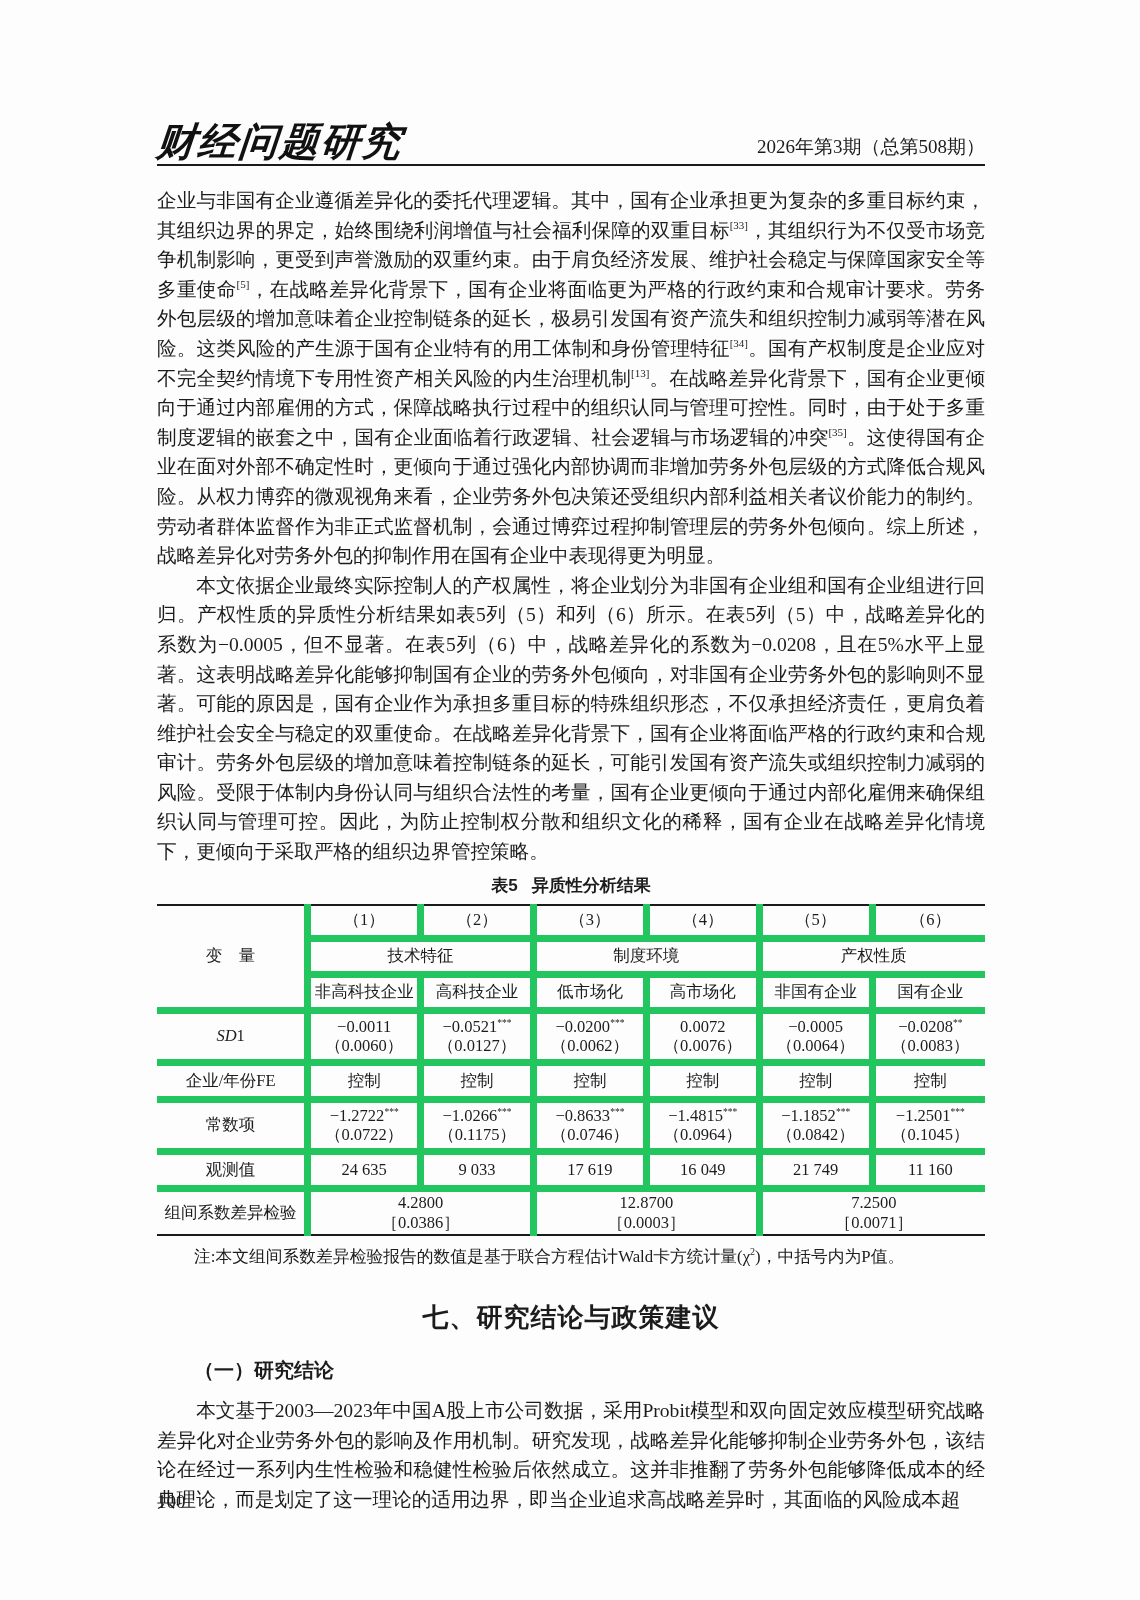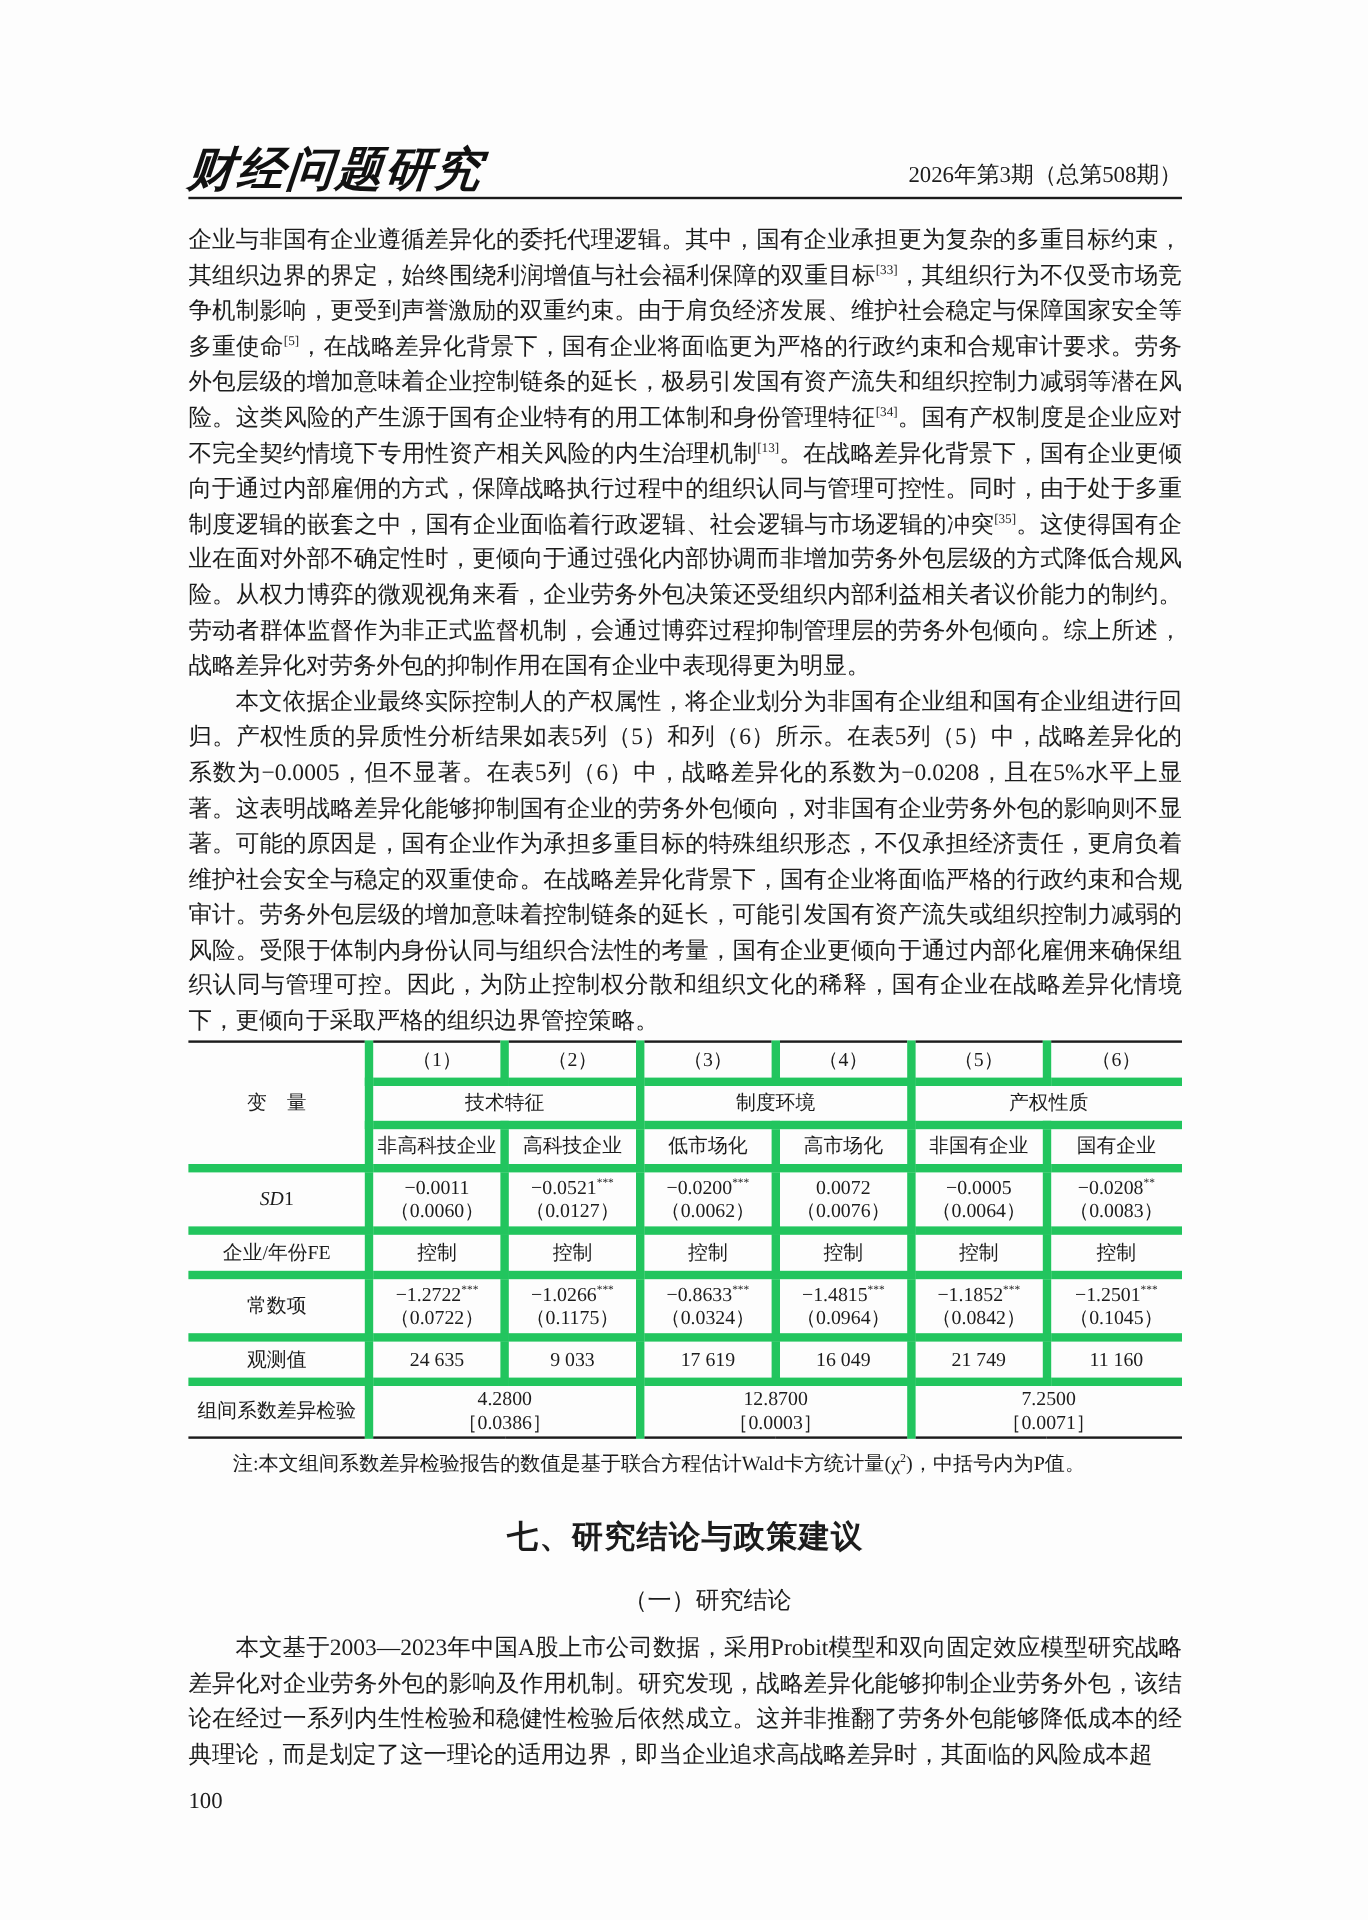--- a/index.html
+++ b/index.html
@@ -71,23 +71,23 @@
     margin:9px 0 0 0; text-indent:2.2em;
   }
   .table-note sup { font-size:10px; line-height:0; }
   
   .section-heading {
     text-align:center; font-size:26px; font-weight:bold;
     font-family:"Liberation Sans","DejaVu Sans",sans-serif;
     letter-spacing:1px; margin:32px 0 0 0;
   }
   .sub-heading {
-    font-size:20px; font-weight:normal;
+    font-size:20px; font-weight:bold;
     font-family:"Liberation Sans","DejaVu Sans",sans-serif;
-    margin:22px 0 12px 0; text-indent:1.85em;text-align:center;
+    margin:22px 0 12px 0; text-indent:1.85em;
   }
   
   .page-number {
     position:absolute; left:157px; top:1491px;
     font-size:19px;
   }
 </style>
 </head>
 <body>
 
@@ -97,20 +97,23 @@
     <div class="journal-logo">财经问题研究</div>
     <div class="issue-info">2026年第3期（总第508期）</div>
   </header>
 
   <main>
 
     <p class="body-text first-para">企业与非国有企业遵循差异化的委托代理逻辑。其中，国有企业承担更为复杂的多重目标约束，其组织边界的界定，始终围绕利润增值与社会福利保障的双重目标<sup>[33]</sup>，其组织行为不仅受市场竞争机制影响，更受到声誉激励的双重约束。由于肩负经济发展、维护社会稳定与保障国家安全等多重使命<sup>[5]</sup>，在战略差异化背景下，国有企业将面临更为严格的行政约束和合规审计要求。劳务外包层级的增加意味着企业控制链条的延长，极易引发国有资产流失和组织控制力减弱等潜在风险。这类风险的产生源于国有企业特有的用工体制和身份管理特征<sup>[34]</sup>。国有产权制度是企业应对不完全契约情境下专用性资产相关风险的内生治理机制<sup>[13]</sup>。在战略差异化背景下，国有企业更倾向于通过内部雇佣的方式，保障战略执行过程中的组织认同与管理可控性。同时，由于处于多重制度逻辑的嵌套之中，国有企业面临着行政逻辑、社会逻辑与市场逻辑的冲突<sup>[35]</sup>。这使得国有企业在面对外部不确定性时，更倾向于通过强化内部协调而非增加劳务外包层级的方式降低合规风险。从权力博弈的微观视角来看，企业劳务外包决策还受组织内部利益相关者议价能力的制约。劳动者群体监督作为非正式监督机制，会通过博弈过程抑制管理层的劳务外包倾向。综上所述，战略差异化对劳务外包的抑制作用在国有企业中表现得更为明显。</p>
 
     <p class="body-text indent">本文依据企业最终实际控制人的产权属性，将企业划分为非国有企业组和国有企业组进行回归。产权性质的异质性分析结果如表5列（5）和列（6）所示。在表5列（5）中，战略差异化的系数为−0.0005，但不显著。在表5列（6）中，战略差异化的系数为−0.0208，且在5%水平上显著。这表明战略差异化能够抑制国有企业的劳务外包倾向，对非国有企业劳务外包的影响则不显著。可能的原因是，国有企业作为承担多重目标的特殊组织形态，不仅承担经济责任，更肩负着维护社会安全与稳定的双重使命。在战略差异化背景下，国有企业将面临严格的行政约束和合规审计。劳务外包层级的增加意味着控制链条的延长，可能引发国有资产流失或组织控制力减弱的风险。受限于体制内身份认同与组织合法性的考量，国有企业更倾向于通过内部化雇佣来确保组织认同与管理可控。因此，为防止控制权分散和组织文化的稀释，国有企业在战略差异化情境下，更倾向于采取严格的组织边界管控策略。</p>
 
+    <div class="table-caption">
+      <span class="cap-label">表5</span><span class="cap-title">异质性分析结果</span>
+    </div>
 
     <table class="het-table">
       <colgroup>
         <col class="c-label">
         <col class="c-data">
           <col class="c-data">
           <col class="c-data">
         <col class="c-data">
           <col class="c-data">
           <col class="c-data">
@@ -179,21 +182,21 @@
           <td>
               <div class="coef-line"><span>−1.2722</span><sup>***</sup></div>
               <div class="se-line">（0.0722）</div>
             </td>
           <td>
               <div class="coef-line"><span>−1.0266</span><sup>***</sup></div>
               <div class="se-line">（0.1175）</div>
             </td>
           <td>
               <div class="coef-line"><span>−0.8633</span><sup>***</sup></div>
-              <div class="se-line">（0.0324）</div>
+              <div class="se-line">（0.0746）</div>
             </td>
           <td>
               <div class="coef-line"><span>−1.4815</span><sup>***</sup></div>
               <div class="se-line">（0.0964）</div>
             </td>
           <td>
               <div class="coef-line"><span>−1.1852</span><sup>***</sup></div>
               <div class="se-line">（0.0842）</div>
             </td>
           <td>

